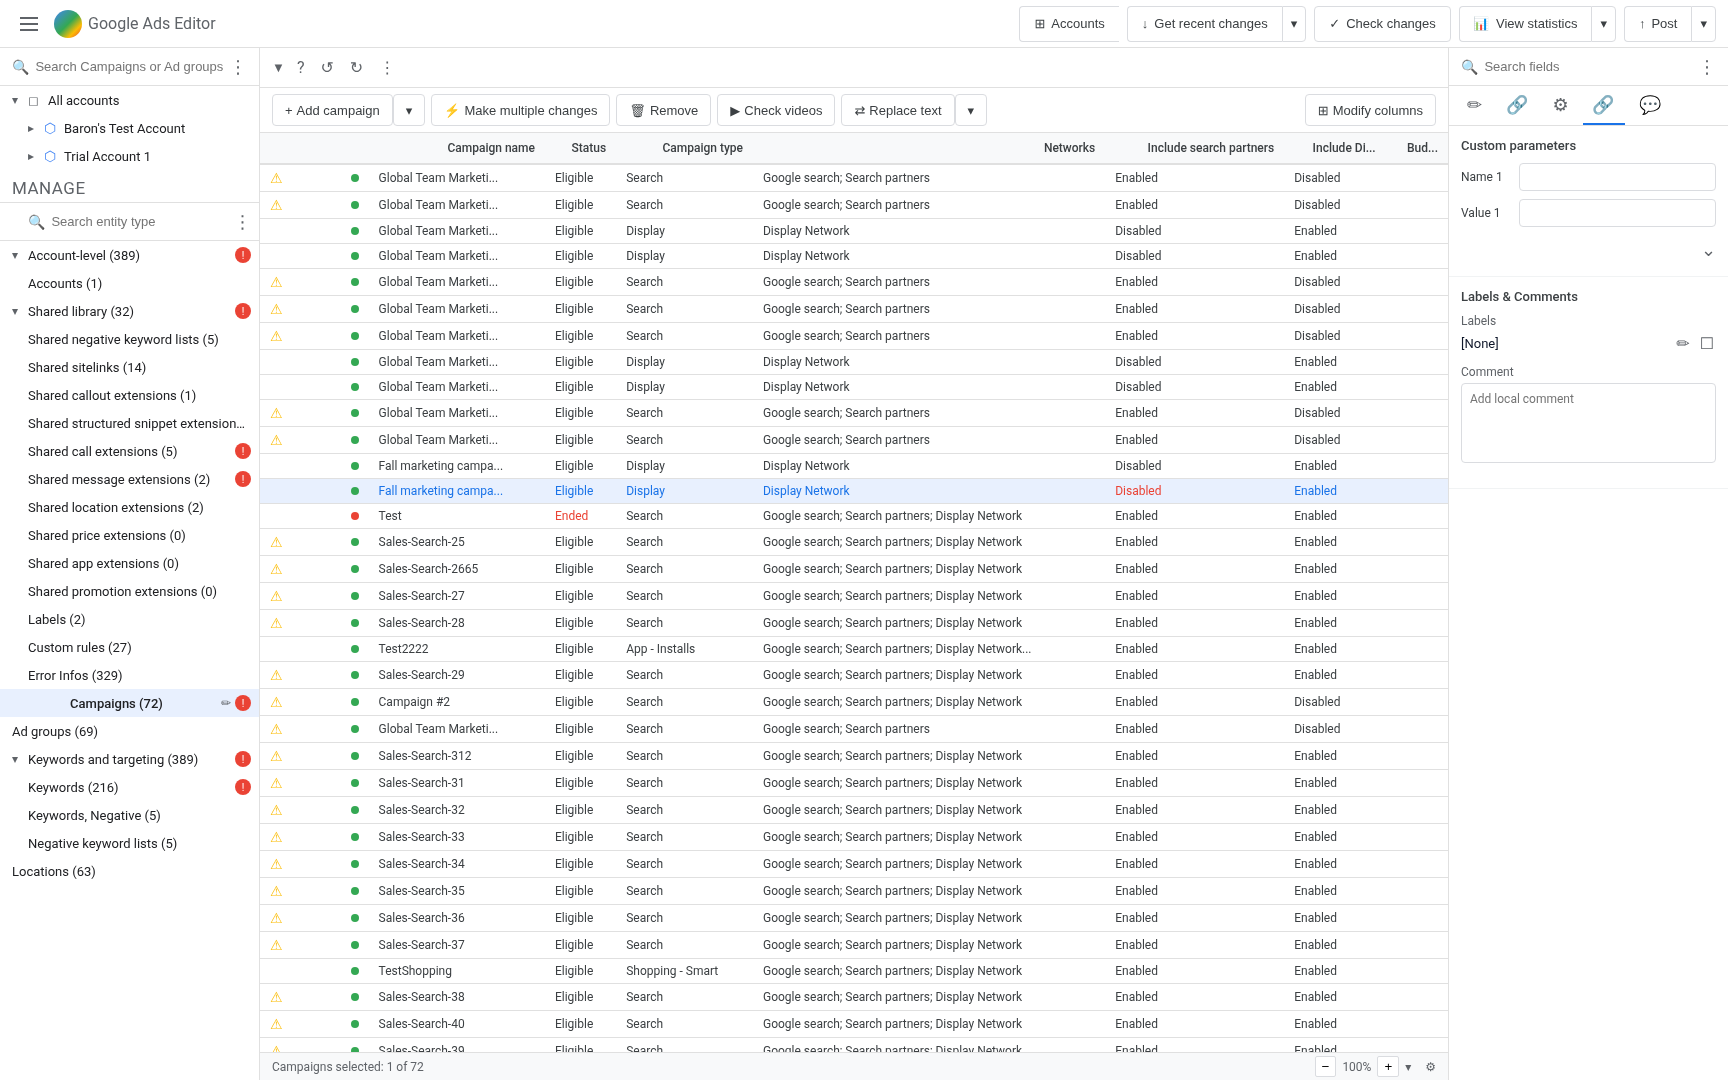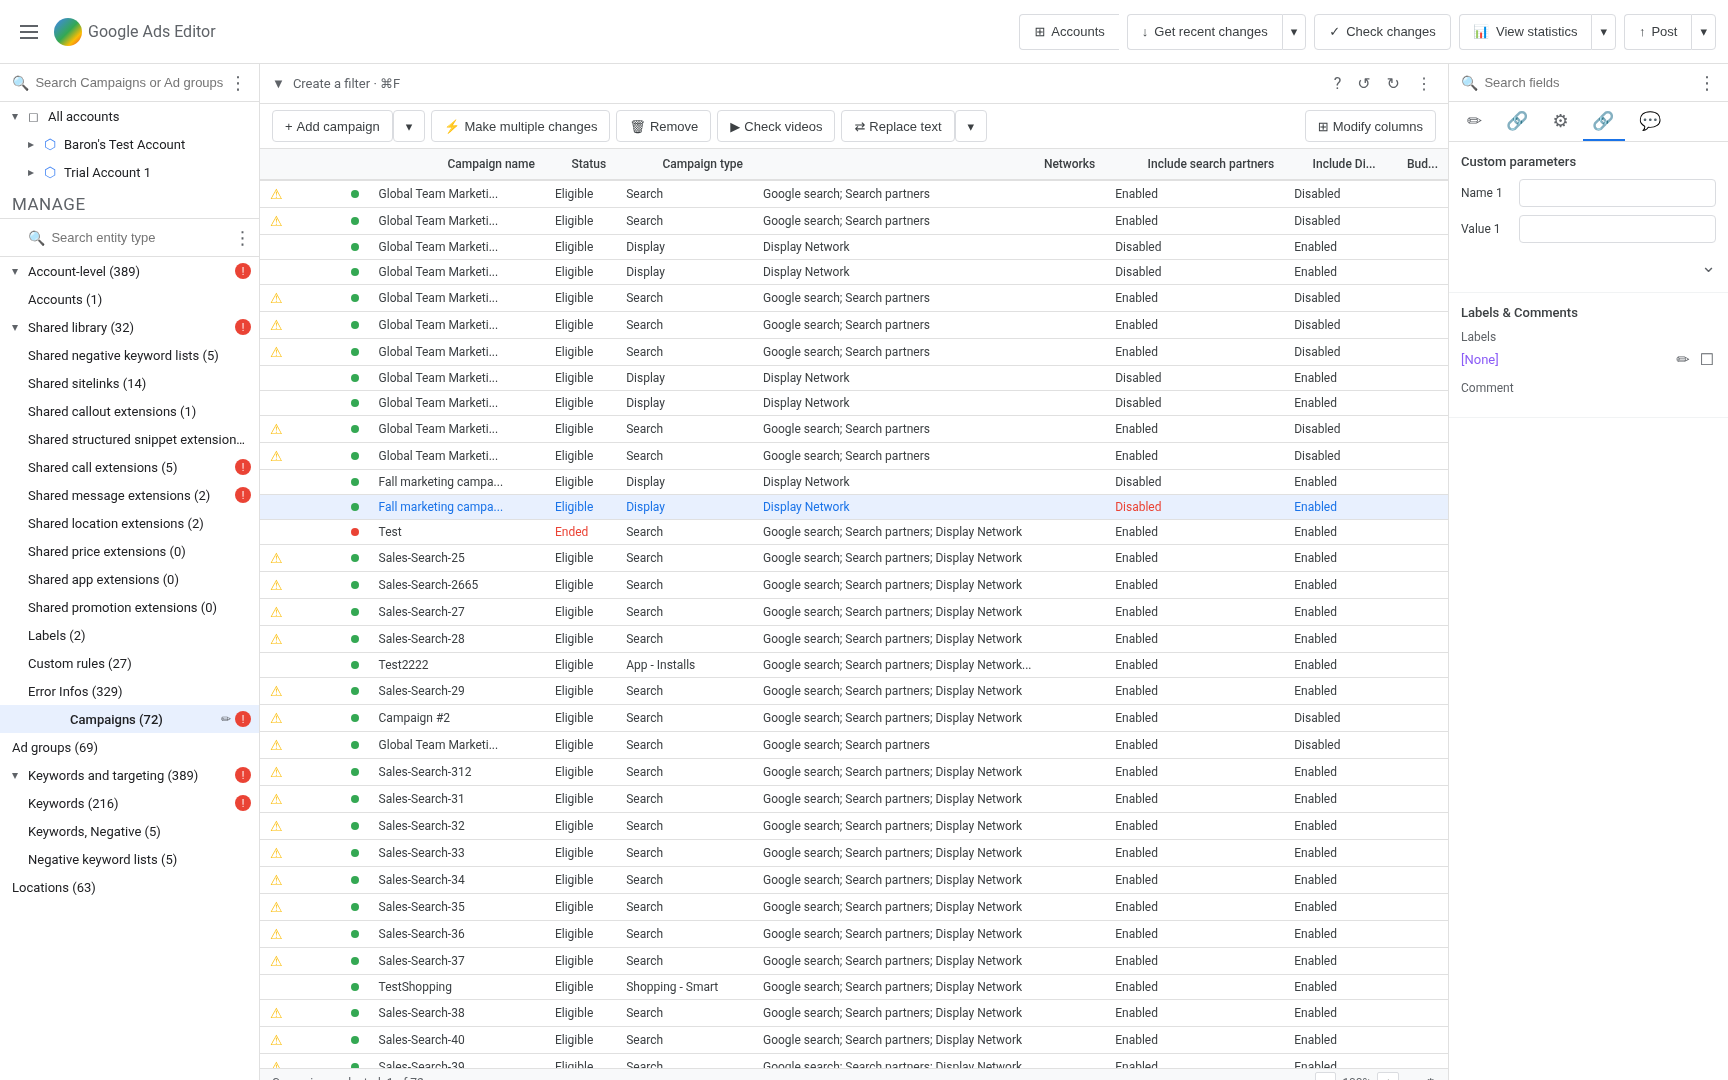--- a/index.html
+++ b/index.html
@@ -1,20 +1,20 @@
 <!DOCTYPE html>
 <html><head>
   <meta charset="utf-8">
   <style>
     * { box-sizing: border-box; margin: 0; padding: 0; }
     body { font-family: 'Roboto', Arial, sans-serif; font-size: 13px; background: #fff; color: #202124; overflow: hidden; width: 1728px; height: 1080px; }
     
     
     .top-nav {
-      display: flex; align-items: center; height: 64px; background: #fff;
+      display: flex; align-items: center; height: 48px; background: #fff;
       border-bottom: 1px solid #e0e0e0; padding: 0 12px; gap: 8px;
     }
     .top-nav .hamburger { display: flex; flex-direction: column; gap: 4px; cursor: pointer; padding: 8px; }
     .top-nav .hamburger span { display: block; width: 18px; height: 2px; background: #5f6368; }
     .top-nav .logo { display: flex; align-items: center; gap: 6px; margin-right: 8px; }
     .logo-circle { width: 28px; height: 28px; border-radius: 50%; background: linear-gradient(135deg, #4285f4 0%, #34a853 50%, #fbbc04 75%, #ea4335 100%); }
     .logo-text { font-size: 16px; color: #5f6368; font-weight: 400; }
     .top-nav-spacer { flex: 1; }
     .top-nav-btn {
       display: flex; align-items: center; gap: 6px; padding: 6px 14px;
@@ -98,21 +98,21 @@
     .form-hint { font-size: 11px; color: #5f6368; margin-top: 4px; }
     .form-hint a { color: #1a73e8; text-decoration: none; }
     
     .param-row { display: flex; gap: 8px; margin-bottom: 8px; }
     .param-label { font-size: 12px; color: #3c4043; width: 50px; flex-shrink: 0; padding-top: 7px; }
     .param-input { flex: 1; border: 1px solid #dadce0; border-radius: 4px; padding: 6px 8px; font-size: 12px; outline: none; }
     .dropdown-row { display: flex; justify-content: flex-end; padding: 4px 0; }
     .dropdown-btn { color: #5f6368; cursor: pointer; font-size: 18px; }
 
     .labels-row { display: flex; align-items: center; gap: 6px; }
-    .label-value { font-size: 13px; color: #8b5cf6; flex: 1; }
+    .label-value { font-size: 13px; color: #0f172a; flex: 1; }
     .label-edit-btn { color: #5f6368; cursor: pointer; padding: 2px; font-size: 16px; }
     .label-more-btn { color: #5f6368; cursor: pointer; padding: 2px; font-size: 16px; }
     
     .comment-area { width: 100%; border: 1px solid #dadce0; border-radius: 4px; padding: 8px; font-size: 12px; resize: none; outline: none; height: 80px; font-family: inherit; color: #9aa0a6; }
 
     
     ::-webkit-scrollbar { width: 6px; height: 6px; }
     ::-webkit-scrollbar-track { background: #f1f3f4; }
     ::-webkit-scrollbar-thumb { background: #bdc1c6; border-radius: 3px; }
   </style>
@@ -281,21 +281,20 @@
     </div>
     <div class="tree-item">
       <span class="item-text">Locations (63)</span>
     </div>
   </div>
 
   <div class="content-area">
 
     <div class="filter-bar">
       <span style="color:#5f6368;">▼</span>
-      <span class="filter-text">Create a filter · ⌘F</span>
       <div class="filter-actions">
         <span class="filter-icon-btn">?</span>
         <span class="filter-icon-btn">↺</span>
         <span class="filter-icon-btn">↻</span>
         <span class="filter-icon-btn">⋮</span>
       </div>
     </div>
 
     <div class="toolbar">
       <div class="btn-with-arrow">
@@ -849,17 +848,18 @@
         <div class="form-label">Labels</div>
         <div class="labels-row">
           <span class="label-value">[None]</span>
           <span class="label-edit-btn">✏</span>
           <span class="label-more-btn">☐</span>
         </div>
       </div>
 
       <div class="form-row">
         <div class="form-label">Comment</div>
+        <textarea class="comment-area" placeholder="Add local comment" style=""></textarea>
       </div>
     </div>
   </div>
 
 </div>
 
 </body></html>

